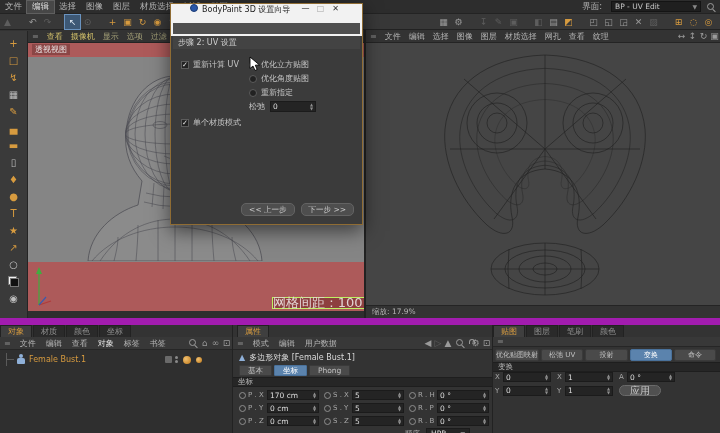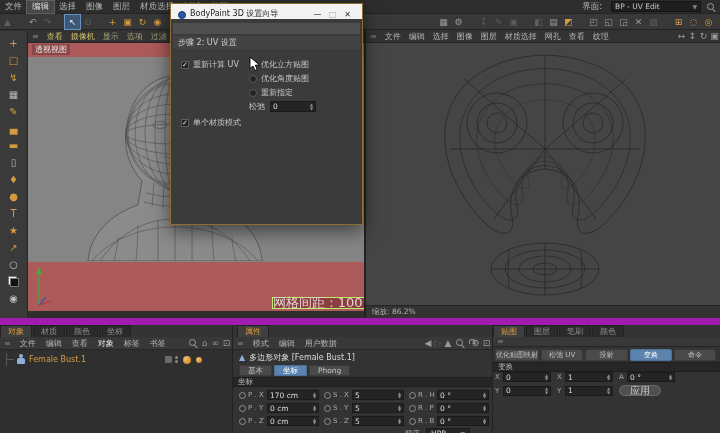--- a/index.html
+++ b/index.html
@@ -46,21 +46,21 @@
   .gridbox{left:244px;top:254px;background:#8d3f3f;border:1px solid #bef264;color:#e3d4d4;font-size:13px;padding:0 0;height:12px;display:flex;align-items:center}
   .botstrip{left:0;top:268px;width:336px;height:7px;background:#2e2e2e}
 
   
   .vp-right{left:366px;top:43px;width:354px;height:262px;background:#454545;overflow:hidden}
   .statusbar-r{left:366px;top:305px;width:354px;height:13px;background:#333;border-top:1px solid #242424;display:flex;align-items:center;color:#b5b5b5;font-size:7.5px;padding-left:6px}
   .vsplit{left:364px;top:30px;width:2px;height:288px;background:#222}
 
   
   .dialog{left:170px;top:3px;width:193px;height:222px;background:#3b3b3b;border:1px solid #8f6c34;box-shadow:0 6px 18px rgba(0,0,0,.55);z-index:40}
-  .dlg-title{height:15px;background:#f2f2f2;display:flex;align-items:flex-end;color:#1a1a1a;font-size:8px;padding:0 7px}
+  .dlg-title{height:32px;background:#f2f2f2;display:flex;align-items:flex-start;color:#1a1a1a;font-size:8px;padding:0 19px}
   .dlg-appico{width:8px;height:8px;border-radius:50%;background:#2a57a8;border:1px solid #1a3a74;margin-right:4px;flex:none}
   .dlg-ctl{width:15px;text-align:center;color:#333;font-size:8px}
   .dlg-ctl.dim{color:#a5a5a5}
   .band1{left:2px;top:19px;width:187px;height:11px;background:#4f4f4f}
   .band2{left:2px;top:32px;width:187px;height:13px;background:#434343;display:flex;align-items:center;padding-left:5px;color:#cfcfcf;font-size:8px}
   .chk{width:8px;height:8px;background:#222;border:1px solid #5c5c5c;color:#e3e3e3;font-size:7px;line-height:7px;text-align:center;flex:none;margin-right:4px}
   .rad{width:8px;height:8px;border-radius:50%;background:#222;border:1px solid #5c5c5c;flex:none;margin-right:4px;position:relative}
   .rad.on::after{content:"";position:absolute;left:2px;top:2px;width:3px;height:3px;border-radius:50%;background:#e3e3e3}
   .dlgrow{position:absolute;display:flex;align-items:center;color:#c6c6c6;font-size:8px}
   .fld{display:flex;justify-content:space-between;align-items:center;background:#242424;border:1px solid #1b1b1b;color:#dcdcdc;font-size:7.5px;padding:0 2px;height:11px}
@@ -306,21 +306,21 @@
           <ellipse cx="131" cy="220" rx="40" ry="19"></ellipse>
         <ellipse cx="131" cy="220" rx="26" ry="13"></ellipse>
           <ellipse cx="131" cy="220" rx="12" ry="6"></ellipse>
         <line x1="77" y1="220" x2="185" y2="220"></line>
           <line x1="131" y1="194" x2="131" y2="246"></line>
         <path d="M95,200 Q93,220 95,240 M167,200 Q169,220 167,240"></path>
       </g>
     </svg>
   </div>
   <div class="abs statusbar-r">
-    <span>缩放: 86.2%</span>
+    <span>缩放: 17.9%</span>
   </div>
 
   <div class="abs bottom">
 
     <div class="panel p-left">
       <div class="ptabs">
         <span class="ptab active">对象</span>
         <span class="ptab">材质</span>
         <span class="ptab">颜色</span>
         <span class="ptab">坐标</span>
@@ -566,19 +566,23 @@
       <span style="margin-right:5px">松弛</span>
       <span class="fld" style="width:46px">
           <span>0</span>
           <span class="spn"></span>
         </span>
     </div>
     <div class="dlgrow" style="left:10px;top:113px">
       <span class="chk">✓</span>
       <span>单个材质模式</span>
     </div>
+    <div class="dlgrow" style="right:8px;bottom:8px">
+      <span class="dlgbtn">&lt;&lt; 上一步</span>
+      <span class="dlgbtn">下一步 &gt;&gt;</span>
+    </div>
   </div>
 
   <svg class="abs cursor" style="left:249px;top:56px" width="12" height="16" viewBox="0 0 12 16">
     <path d="M1,1 L1,12.5 L4,10 L6,14.5 L8.2,13.5 L6.3,9.2 L10.5,9 Z" fill="#fff" stroke="#000" stroke-width="0.9"></path>
   </svg>
 
 </div>
 
 </body></html>

